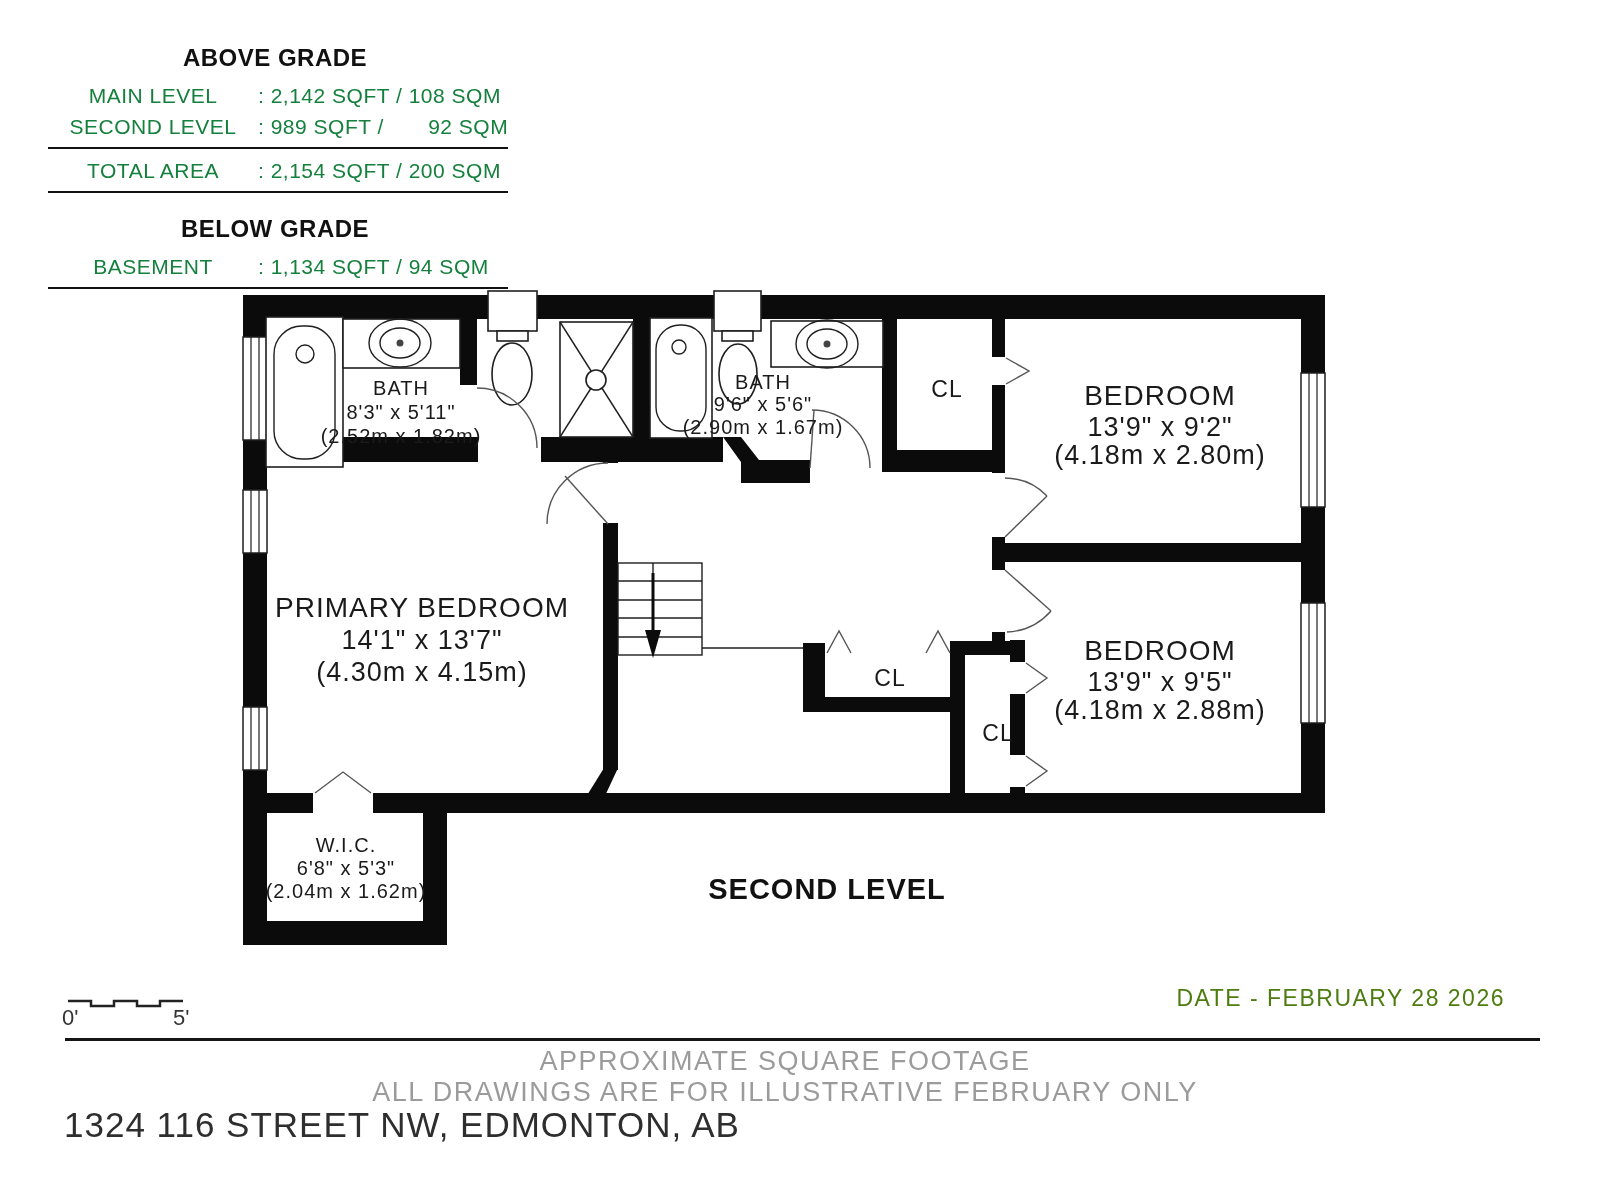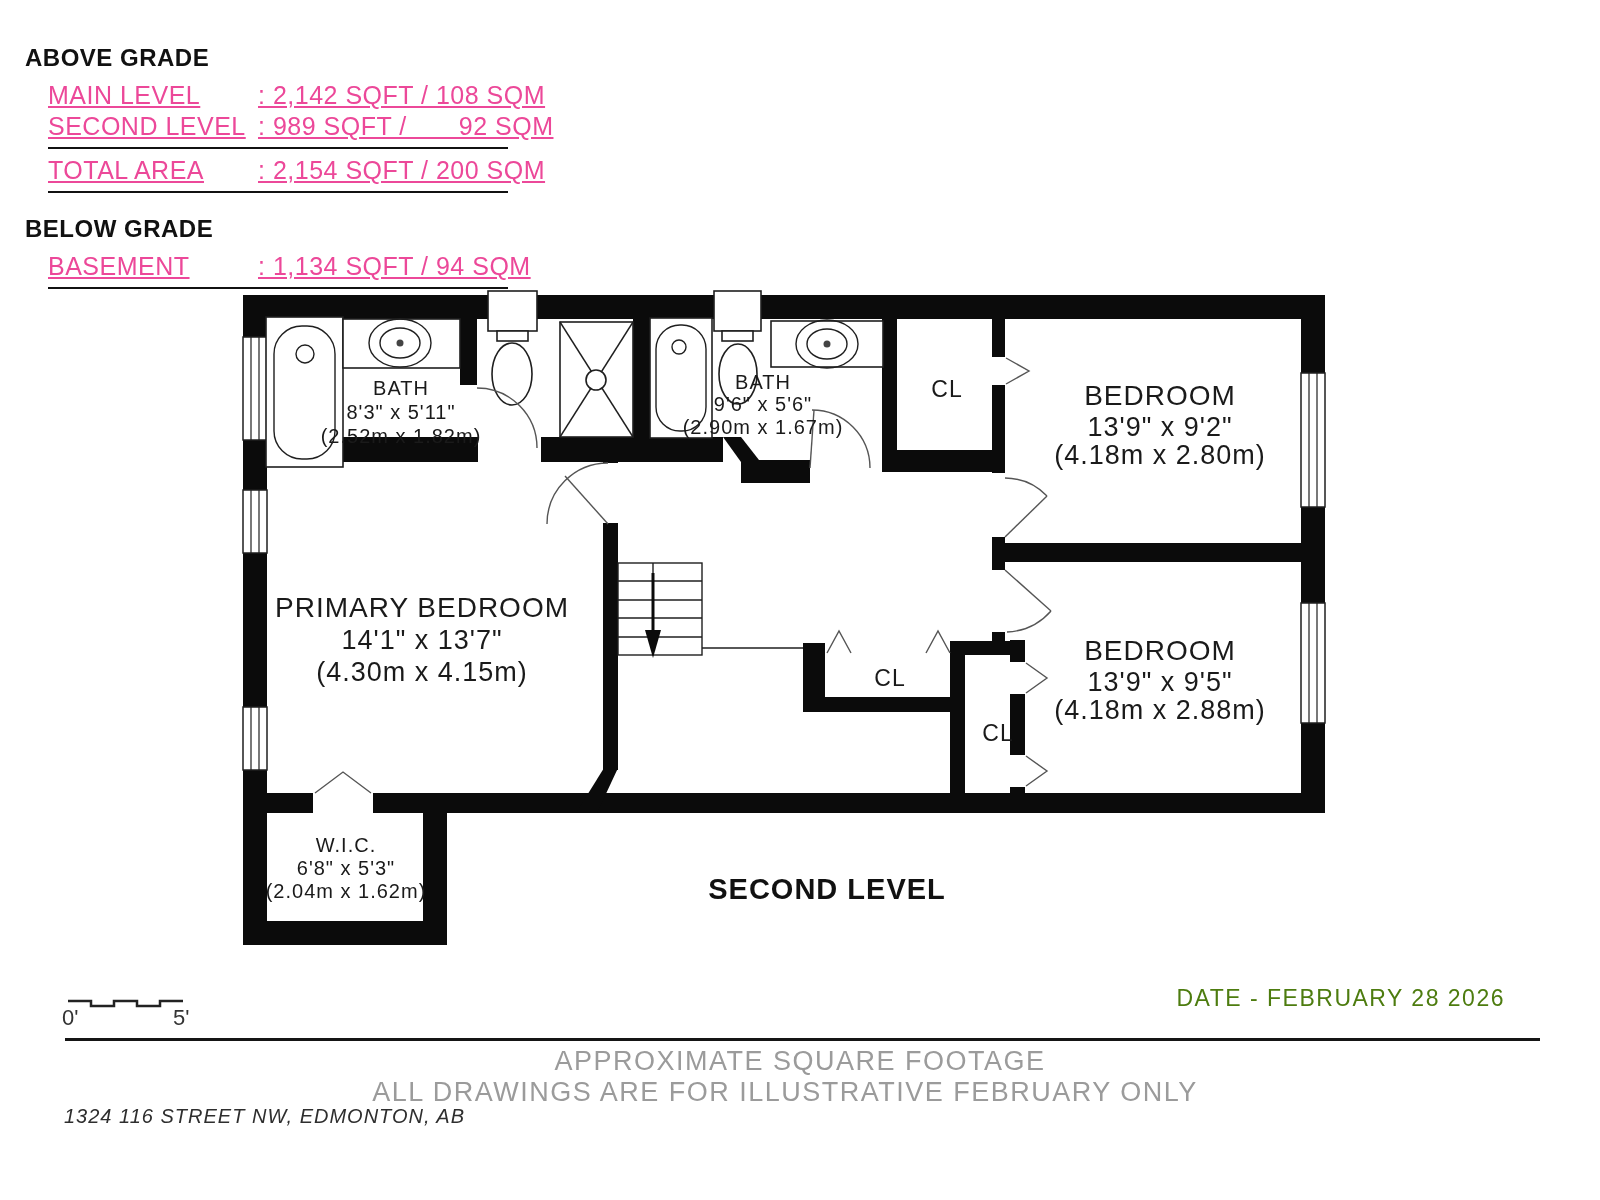--- a/index.html
+++ b/index.html
@@ -1,31 +1,31 @@
 <!DOCTYPE html>
 <html><head>
 <meta charset="utf-8">
 <style>
   html,body{margin:0;padding:0;background:#fff;}
   body{width:1600px;height:1200px;position:relative;overflow:hidden;
        font-family:"Liberation Sans",sans-serif;color:#1a1a1a;}
   
-  .area-summary{position:absolute;left:25px;top:44px;width:500px;}
+  .area-summary{position:absolute;left:25px;top:44px;width:500px;text-align:center;}
   .grade-heading{font-weight:bold;font-size:24px;letter-spacing:.5px;color:#111;}
-  .as-row{display:flex;padding-left:23px;font-size:25px;line-height:31px;letter-spacing:.5px;color:#ec4899;text-decoration:underline;}
+  .as-row{display:flex;padding-left:23px;font-size:21px;line-height:31px;letter-spacing:.5px;color:#15803d;}
   .as-row .lbl{width:210px;flex:none;}
   .as-row .val{white-space:pre;}
   .rule{border:0;border-top:2.5px solid #111;margin:5px 0 0 23px;width:460px;}
   .mt8{margin-top:8px;} .mt6{margin-top:6px;} .mt14{margin-top:22px;}
   
   .date-label{position:absolute;top:985px;right:95px;font-size:23px;letter-spacing:1.5px;color:#4d7c0f;}
   .sep-line{position:absolute;left:65px;top:1038px;width:1475px;height:3px;background:#151515;}
   .disc{position:absolute;left:0;width:1570px;text-align:center;color:#9b9b9b;font-size:27px;letter-spacing:1.5px;}
-  .disc1{top:1046px;padding-left:15px;} .disc2{top:1077px;}
-  .address{position:absolute;left:64px;top:1105px;font-size:20px;letter-spacing:1px;color:#2e2e2e;font-style:italic;}
+  .disc1{top:1046px;} .disc2{top:1077px;}
+  .address{position:absolute;left:64px;top:1105px;font-size:35px;letter-spacing:1px;color:#2e2e2e;}
   
   .plan{position:absolute;left:0;top:0;width:1600px;height:1200px;}
   .wall{fill:#0b0b0b;stroke:none;}
   .fix{fill:#fff;stroke:#1f1f1f;stroke-width:1.6;}
   .thin{fill:none;stroke:#1f1f1f;stroke-width:1.4;}
   .door{fill:none;stroke:#555;stroke-width:1.4;}
   .win{fill:#fff;stroke:#1f1f1f;stroke-width:1.5;}
   .winline{stroke:#1f1f1f;stroke-width:1.2;}
   .rm{fill:#1a1a1a;letter-spacing:1px;}
   .rm-lg{font-size:28px;} .rm-md{font-size:27px;} .rm-sm{font-size:20px;} .rm-cl{font-size:23px;}

